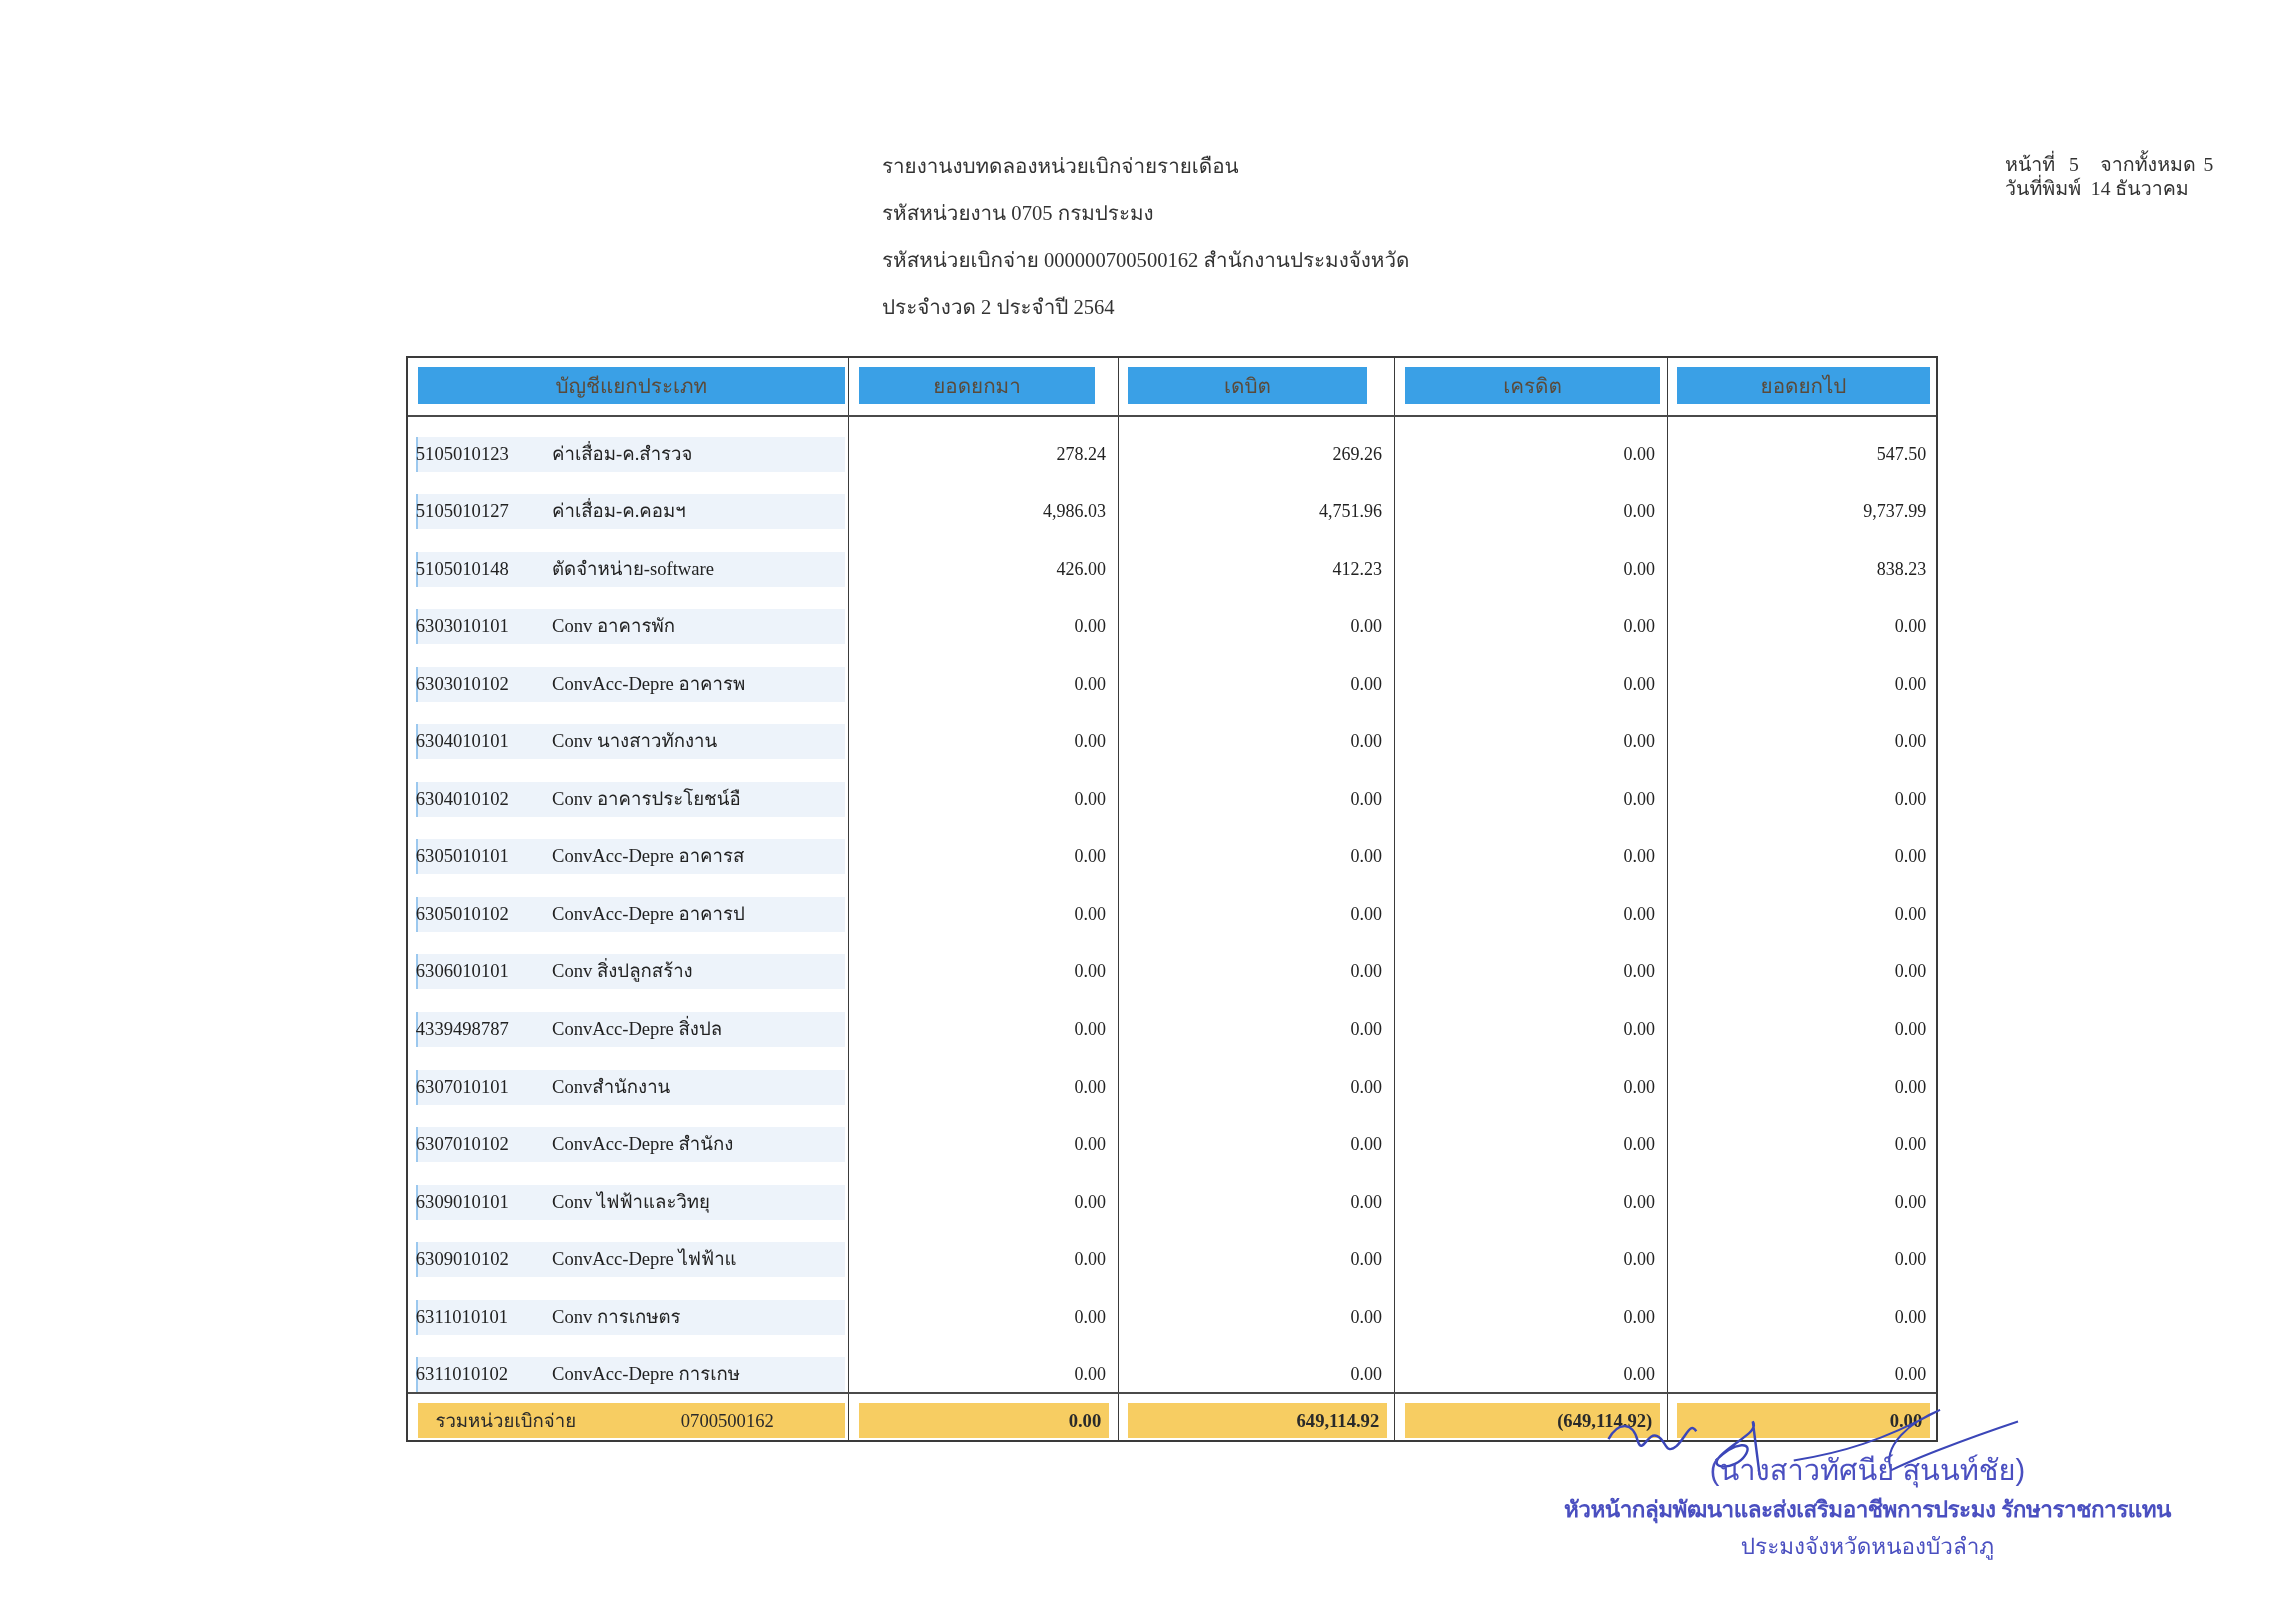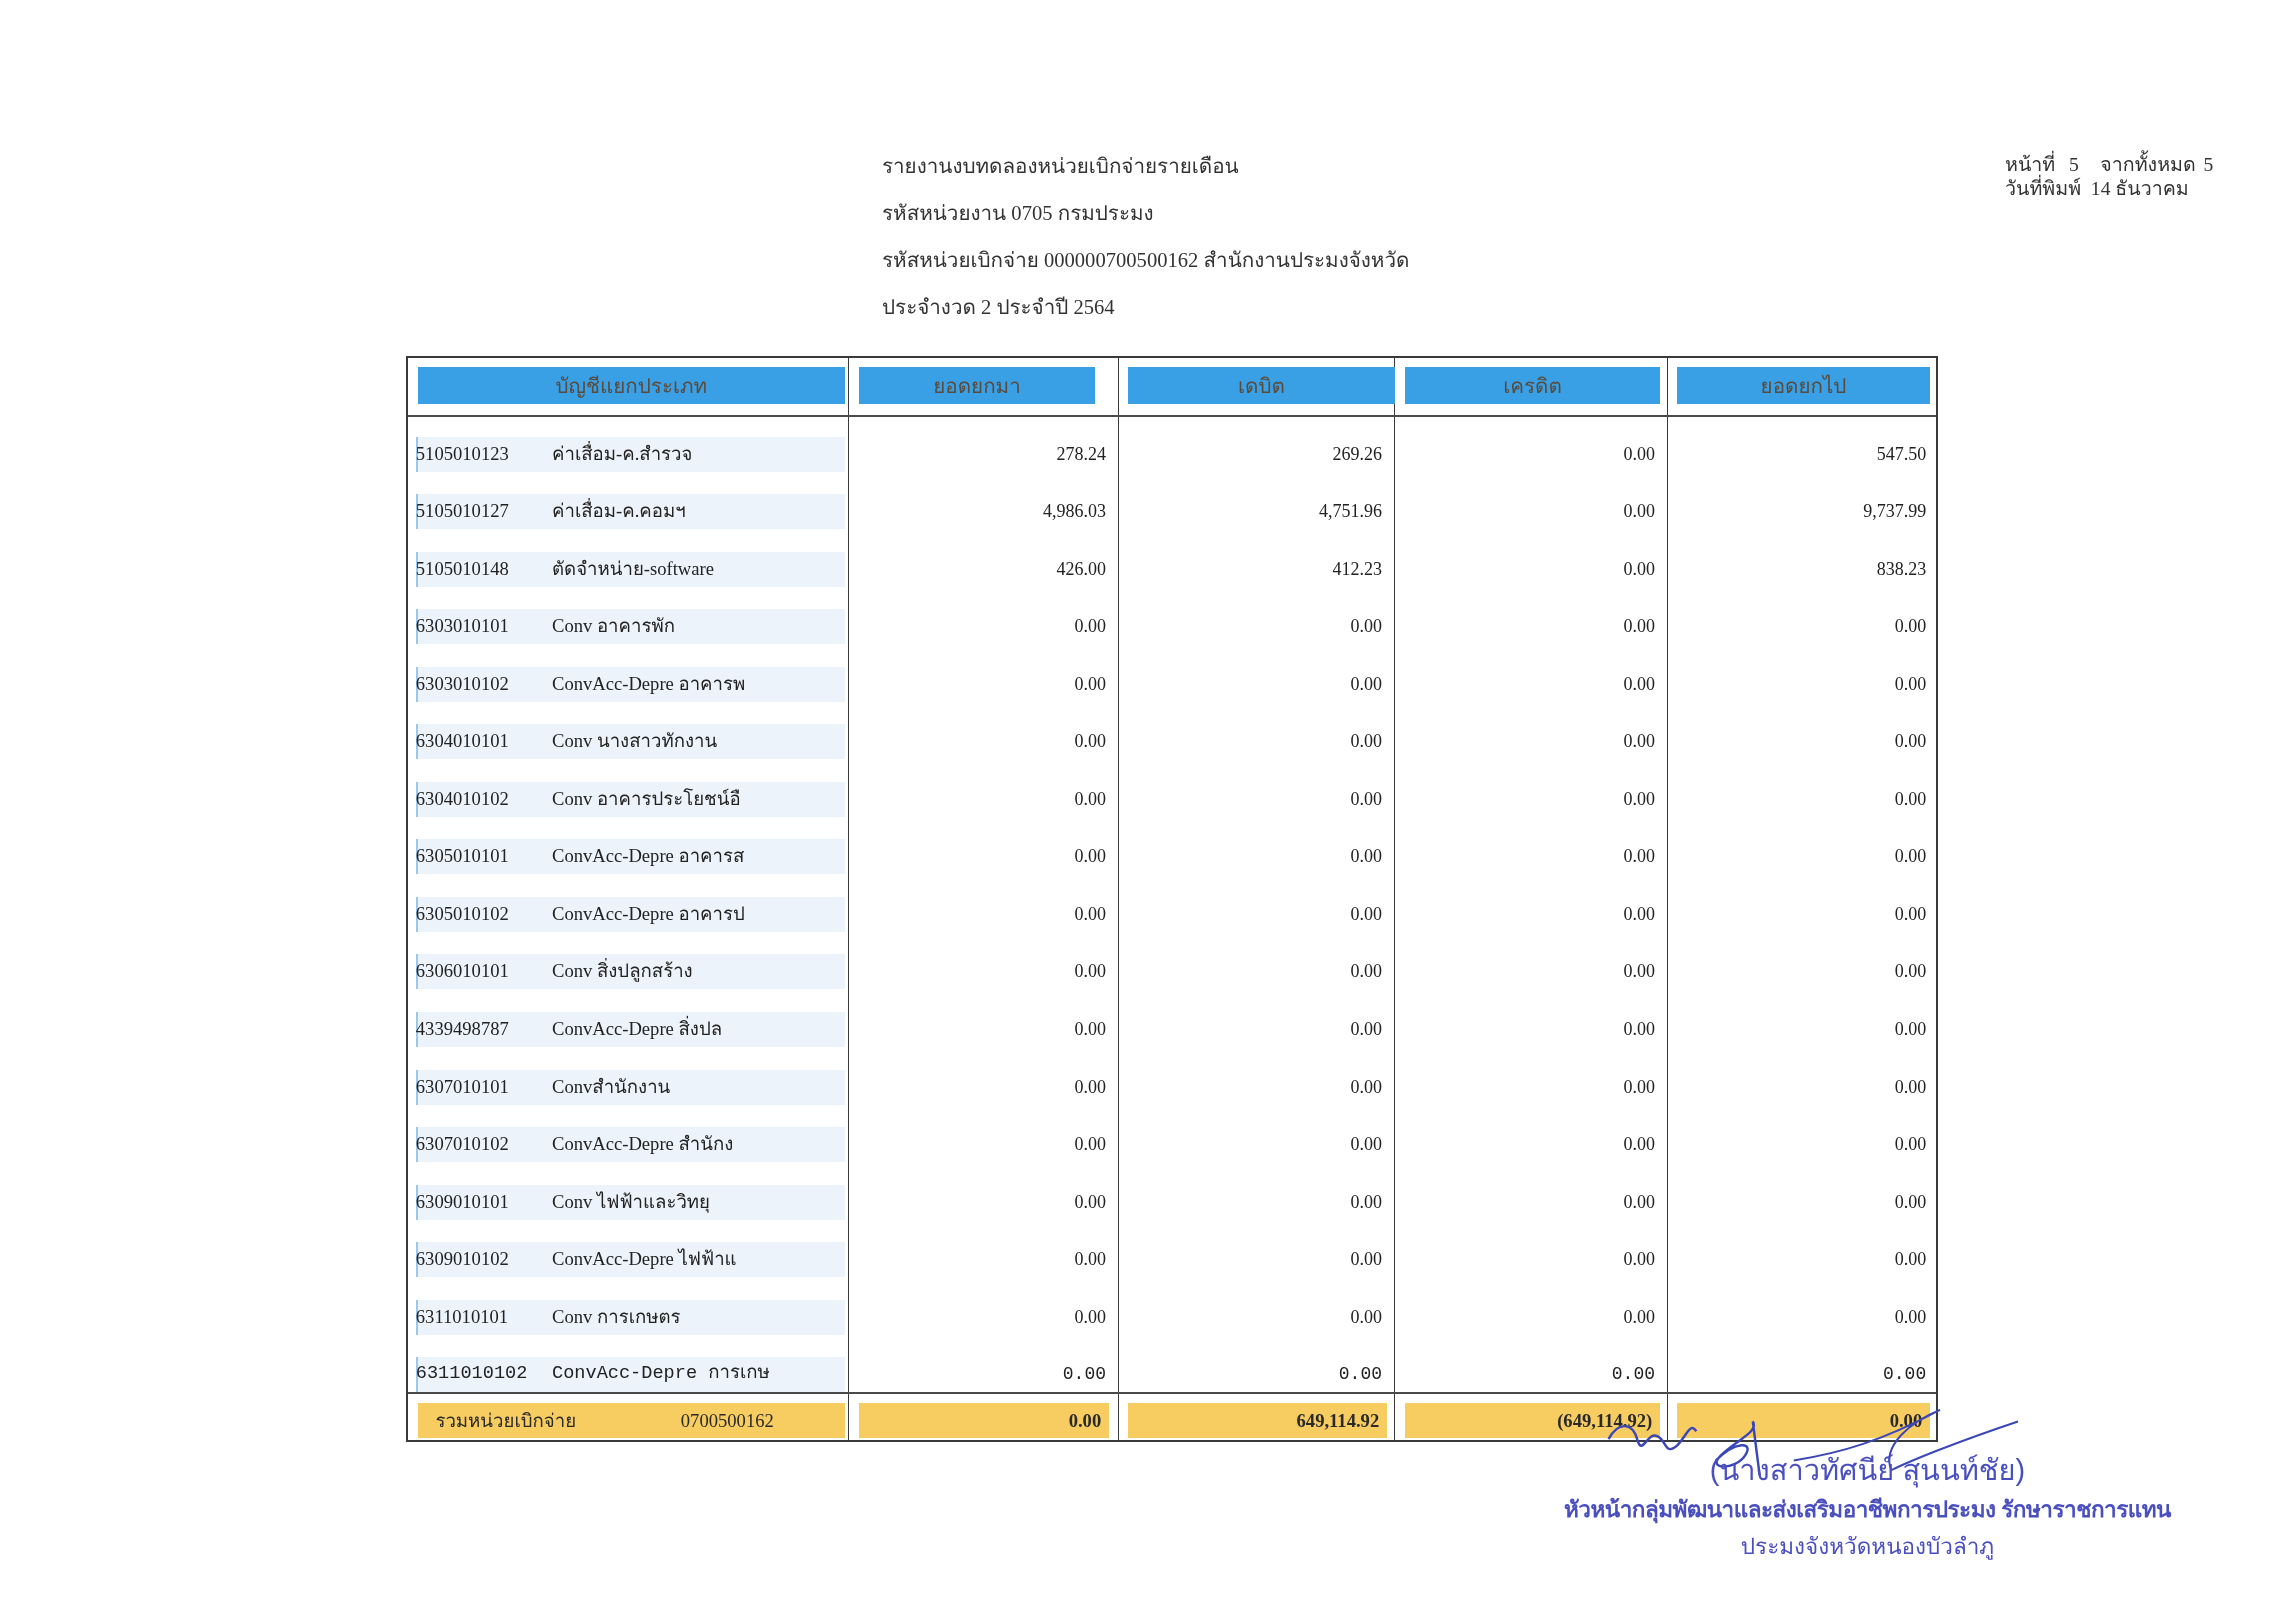--- a/index.html
+++ b/index.html
@@ -87,21 +87,21 @@
   <div class="vline" style="left:440px"></div>
   <div class="vline" style="left:710px"></div>
   <div class="vline" style="left:986px"></div>
   <div class="vline" style="left:1259px"></div>
 
   <div class="hline" style="top:57px"></div>
   <div class="hline" style="top:1034px"></div>
 
   <div class="hdr" style="left:9.8px;width:427px">บัญชีแยกประเภท</div>
   <div class="hdr" style="left:451px;width:236px">ยอดยกมา</div>
-  <div class="hdr" style="left:720px;width:267px">เดบิต</div>
+  <div class="hdr" style="left:720px;width:239px">เดบิต</div>
   <div class="hdr" style="left:997px;width:255px">เครดิต</div>
   <div class="hdr" style="left:1269px;width:253px">ยอดยกไป</div>
 
   <div id="rows">
       <div class="row" style="top: 67px; text-decoration: underline;">
         <div class="acct-band"></div>
         <span class="acct-code">5105010123</span>
         <span class="acct-name">ค่าเสื่อม-ค.สำรวจ</span>
         <span class="num" style="right:830px">278.24</span>
         <span class="num" style="right:554px">269.26</span>
@@ -236,21 +236,21 @@
       </div>
       <div class="row" style="top: 930px;">
         <div class="acct-band"></div>
         <span class="acct-code">6311010101</span>
         <span class="acct-name">Conv การเกษตร</span>
         <span class="num" style="right:830px">0.00</span>
         <span class="num" style="right:554px">0.00</span>
         <span class="num" style="right:281px">0.00</span>
         <span class="num" style="right:9.8px">0.00</span>
       </div>
-      <div class="row" style="top: 987px; font-family: Liberation Mono, monospace;">
+      <div class="row" style="top: 987px;">
         <div class="acct-band"></div>
         <span class="acct-code">6311010102</span>
         <span class="acct-name">ConvAcc-Depre การเกษ</span>
         <span class="num" style="right:830px">0.00</span>
         <span class="num" style="right:554px">0.00</span>
         <span class="num" style="right:281px">0.00</span>
         <span class="num" style="right:9.8px">0.00</span>
       </div>
     </div>
 

